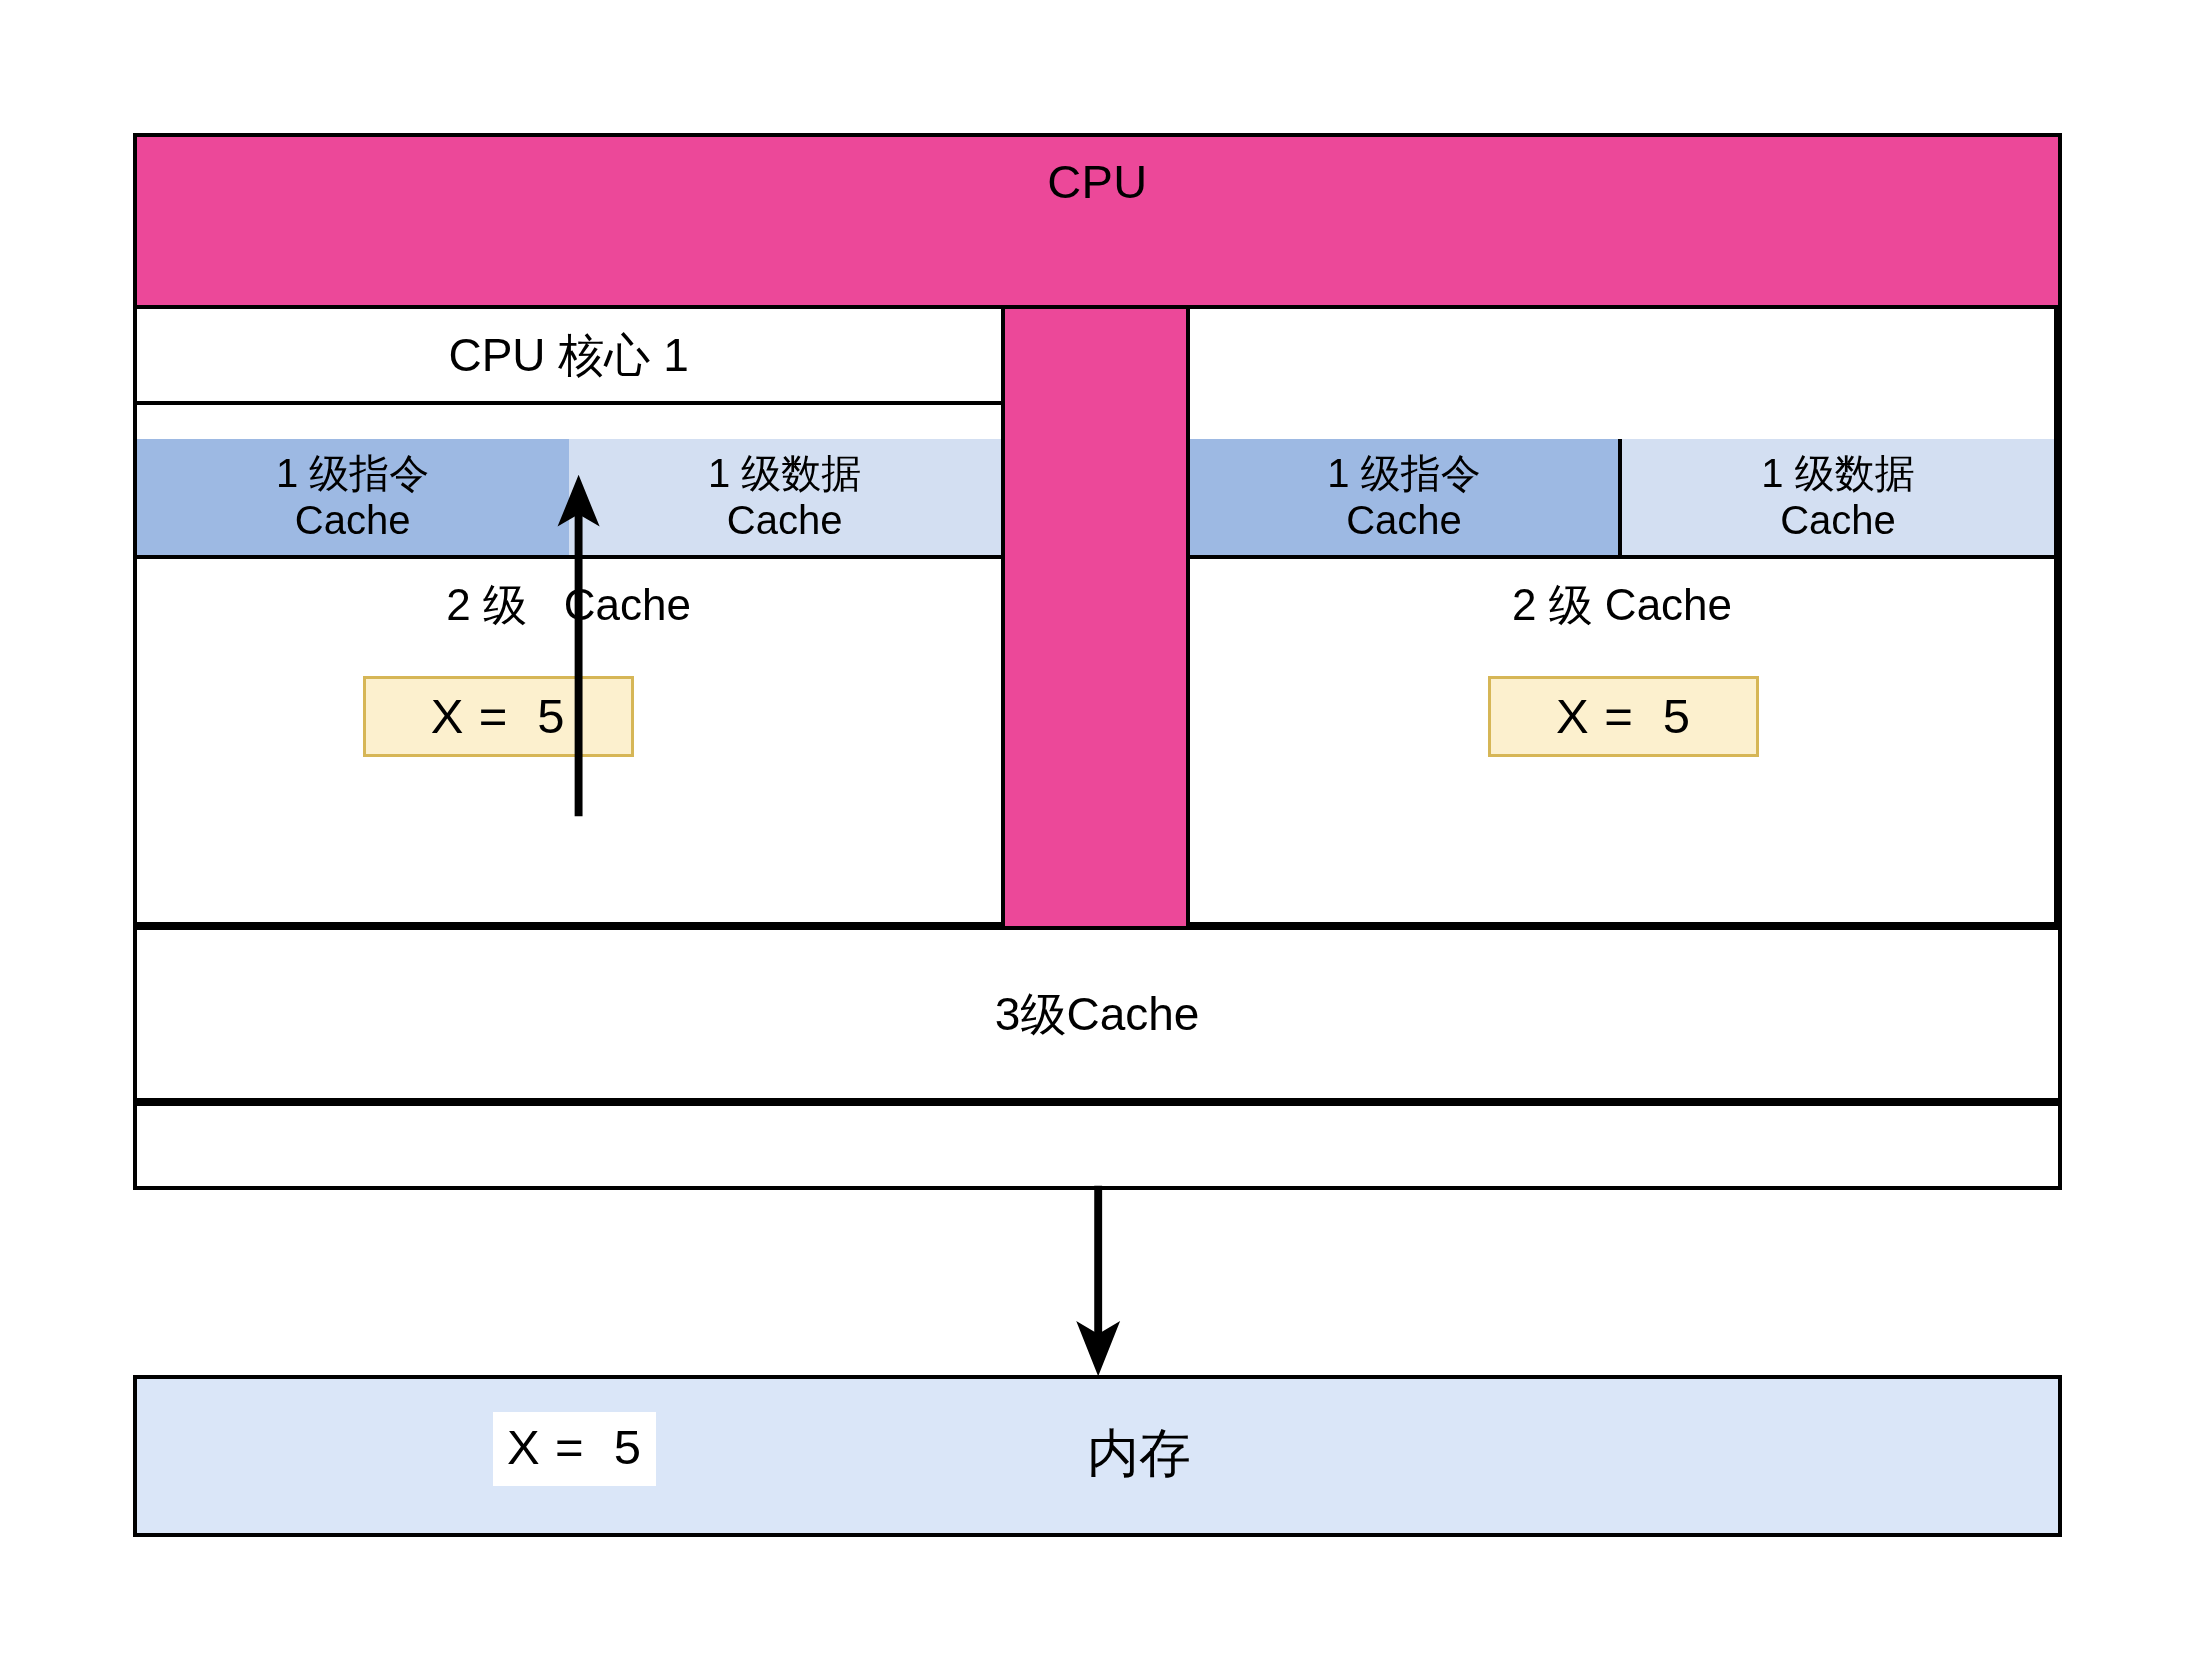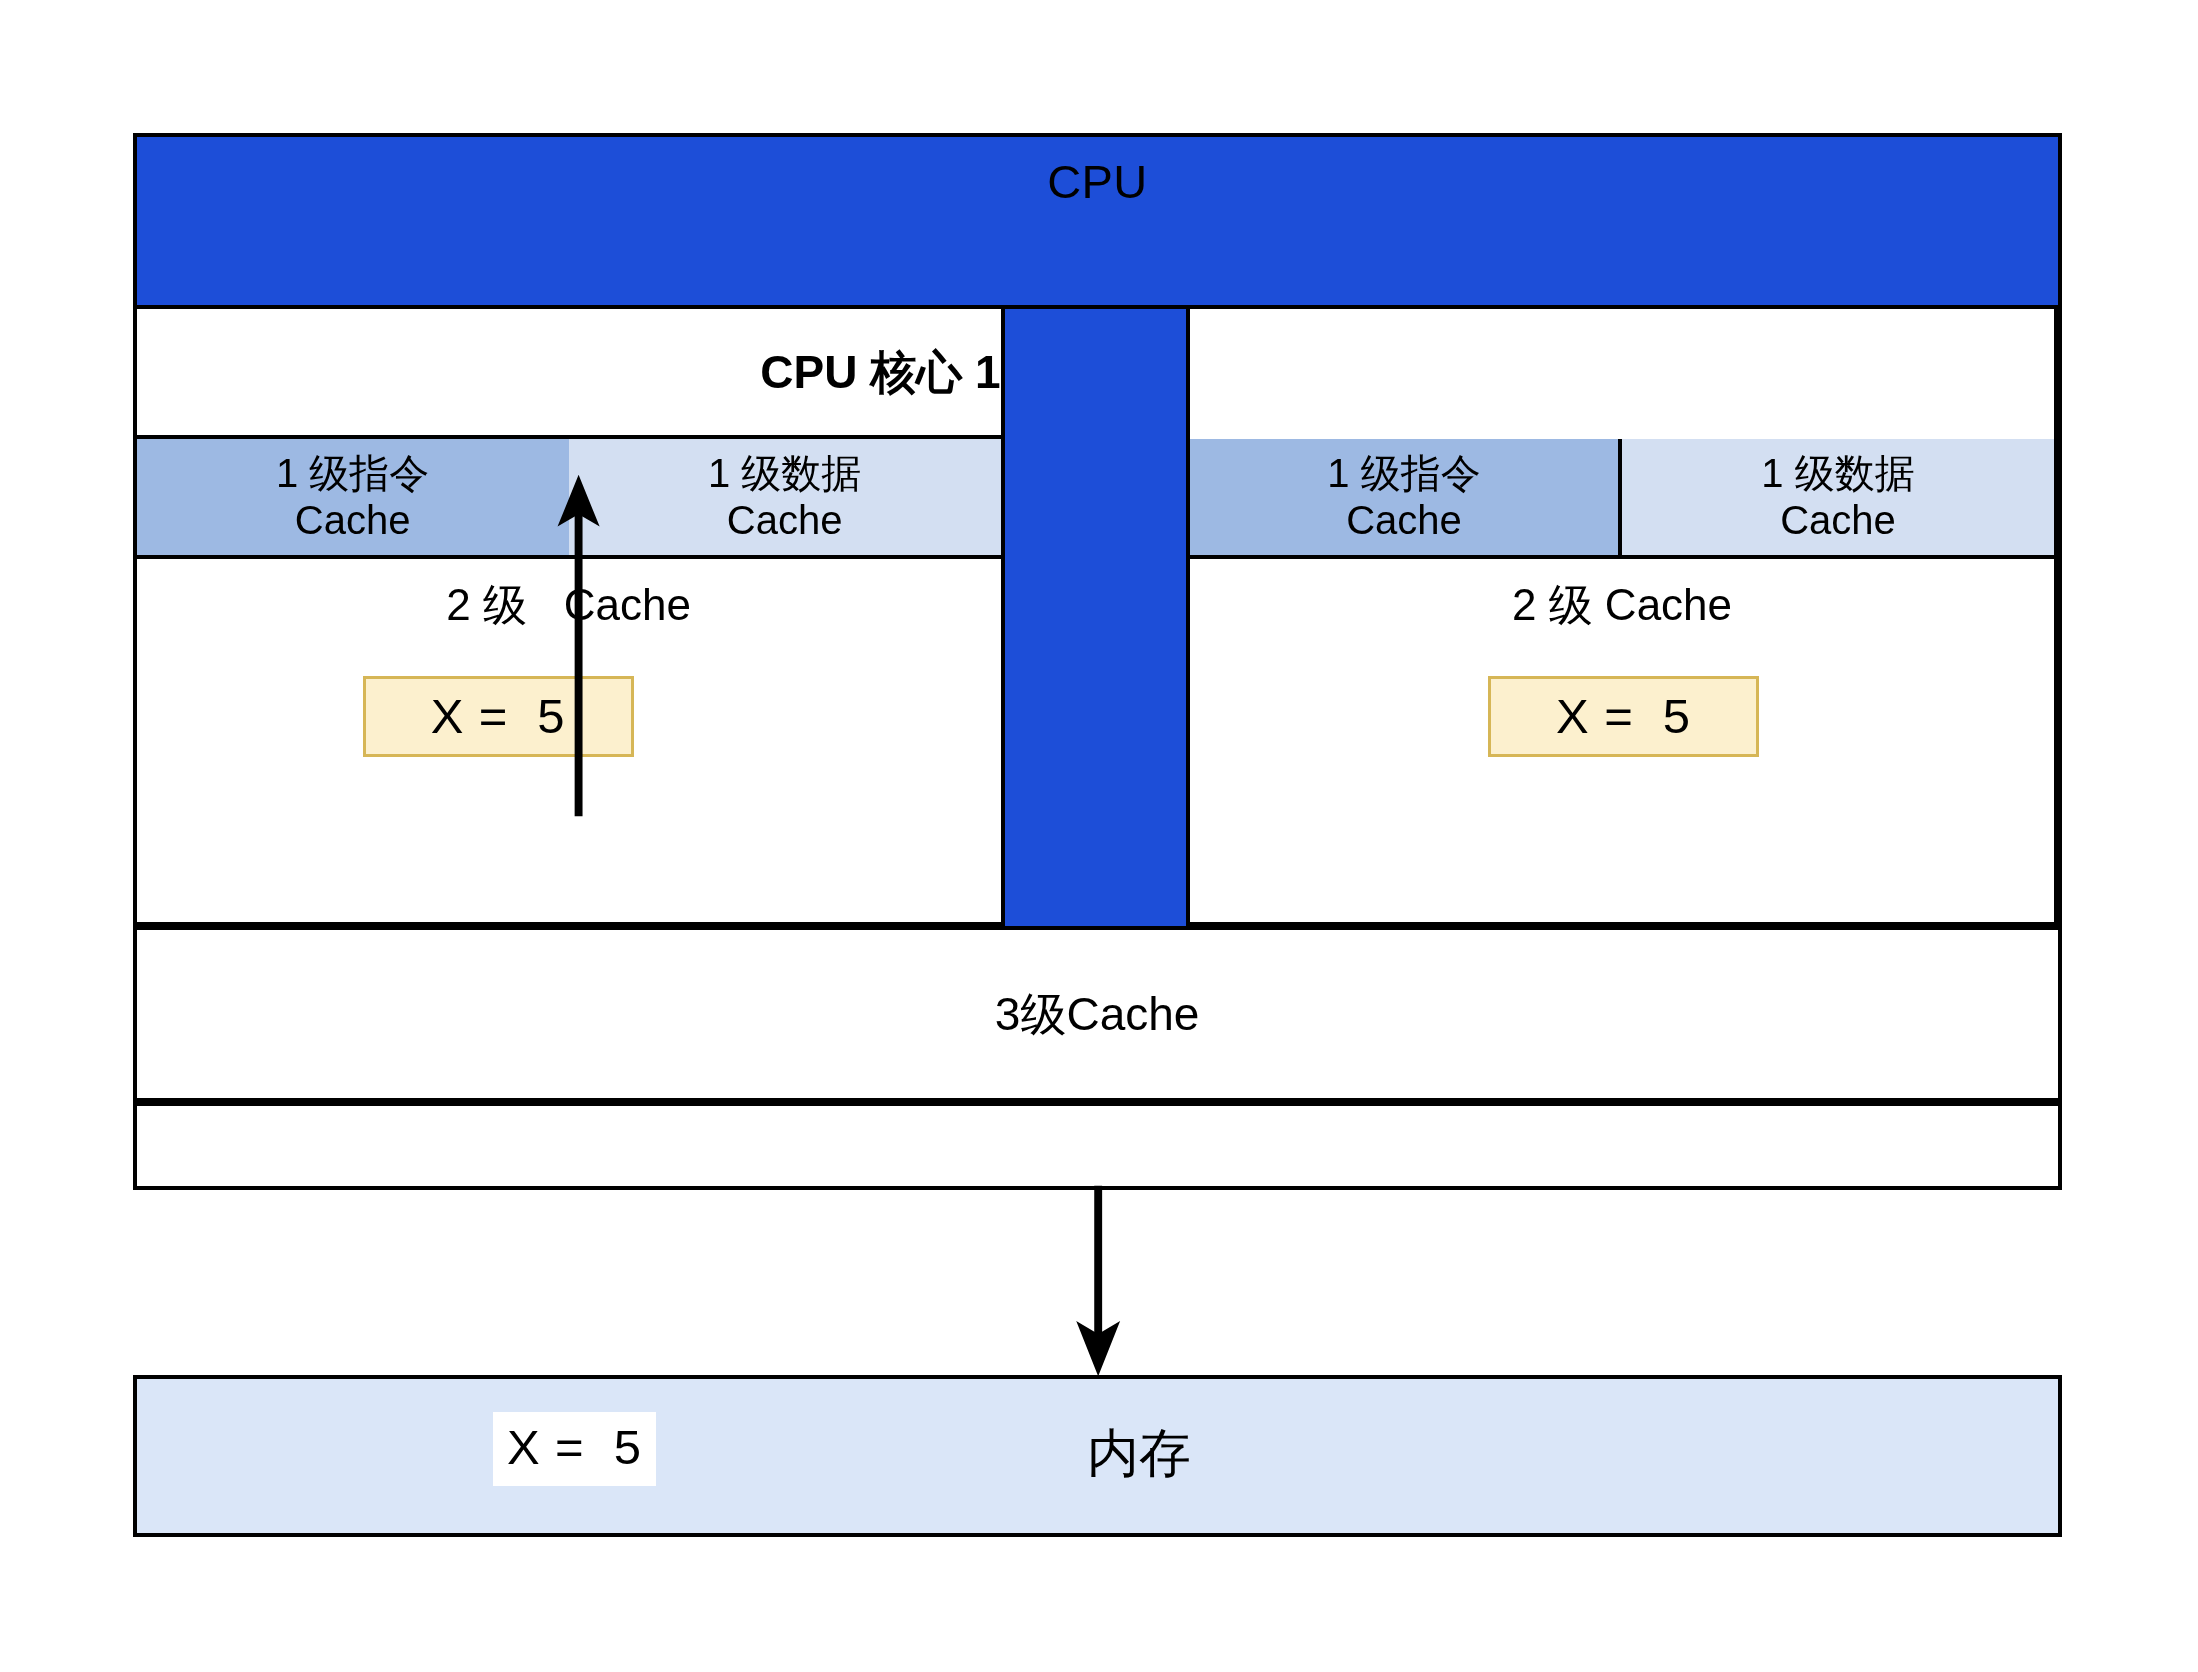--- a/index.html
+++ b/index.html
@@ -25,21 +25,21 @@
 
   
   .cpu-package {
     position: absolute;
     left: 133px;
     top: 133px;
     width: 1929px;
     height: 1052px;
     border: 4.4px solid #000000;
     box-sizing: border-box;
-    background: #1d4ed8;
+    background: #ec4899;
   }
 
   .cpu-title-row {
     position: absolute;
     left: 0; top: 0;
     width: 100%;
     height: 172px;
     box-sizing: border-box;
     border-bottom: 4.4px solid #000000;
     display: flex;
@@ -65,27 +65,26 @@
     border-top: 0;
     background: #ffffff;
   }
   .core-1 { left: -4.4px; }
   .core-2 { left: 1049px; }
 
   .core-header {
     position: absolute;
     left: 0; top: 0;
     width: 100%;
-    height: 130px;
+    height: 96px;
     box-sizing: border-box;
     border-bottom: 4.4px solid #000000;
     display: flex;
     align-items: center;
-    justify-content: flex-end;
-    font-weight: bold;
+    justify-content: center;
   }
   .core-title {
     font-size: 46px;
     line-height: 1;
     white-space: nowrap;
   }
 
   .l1-row {
     position: absolute;
     left: 0;

